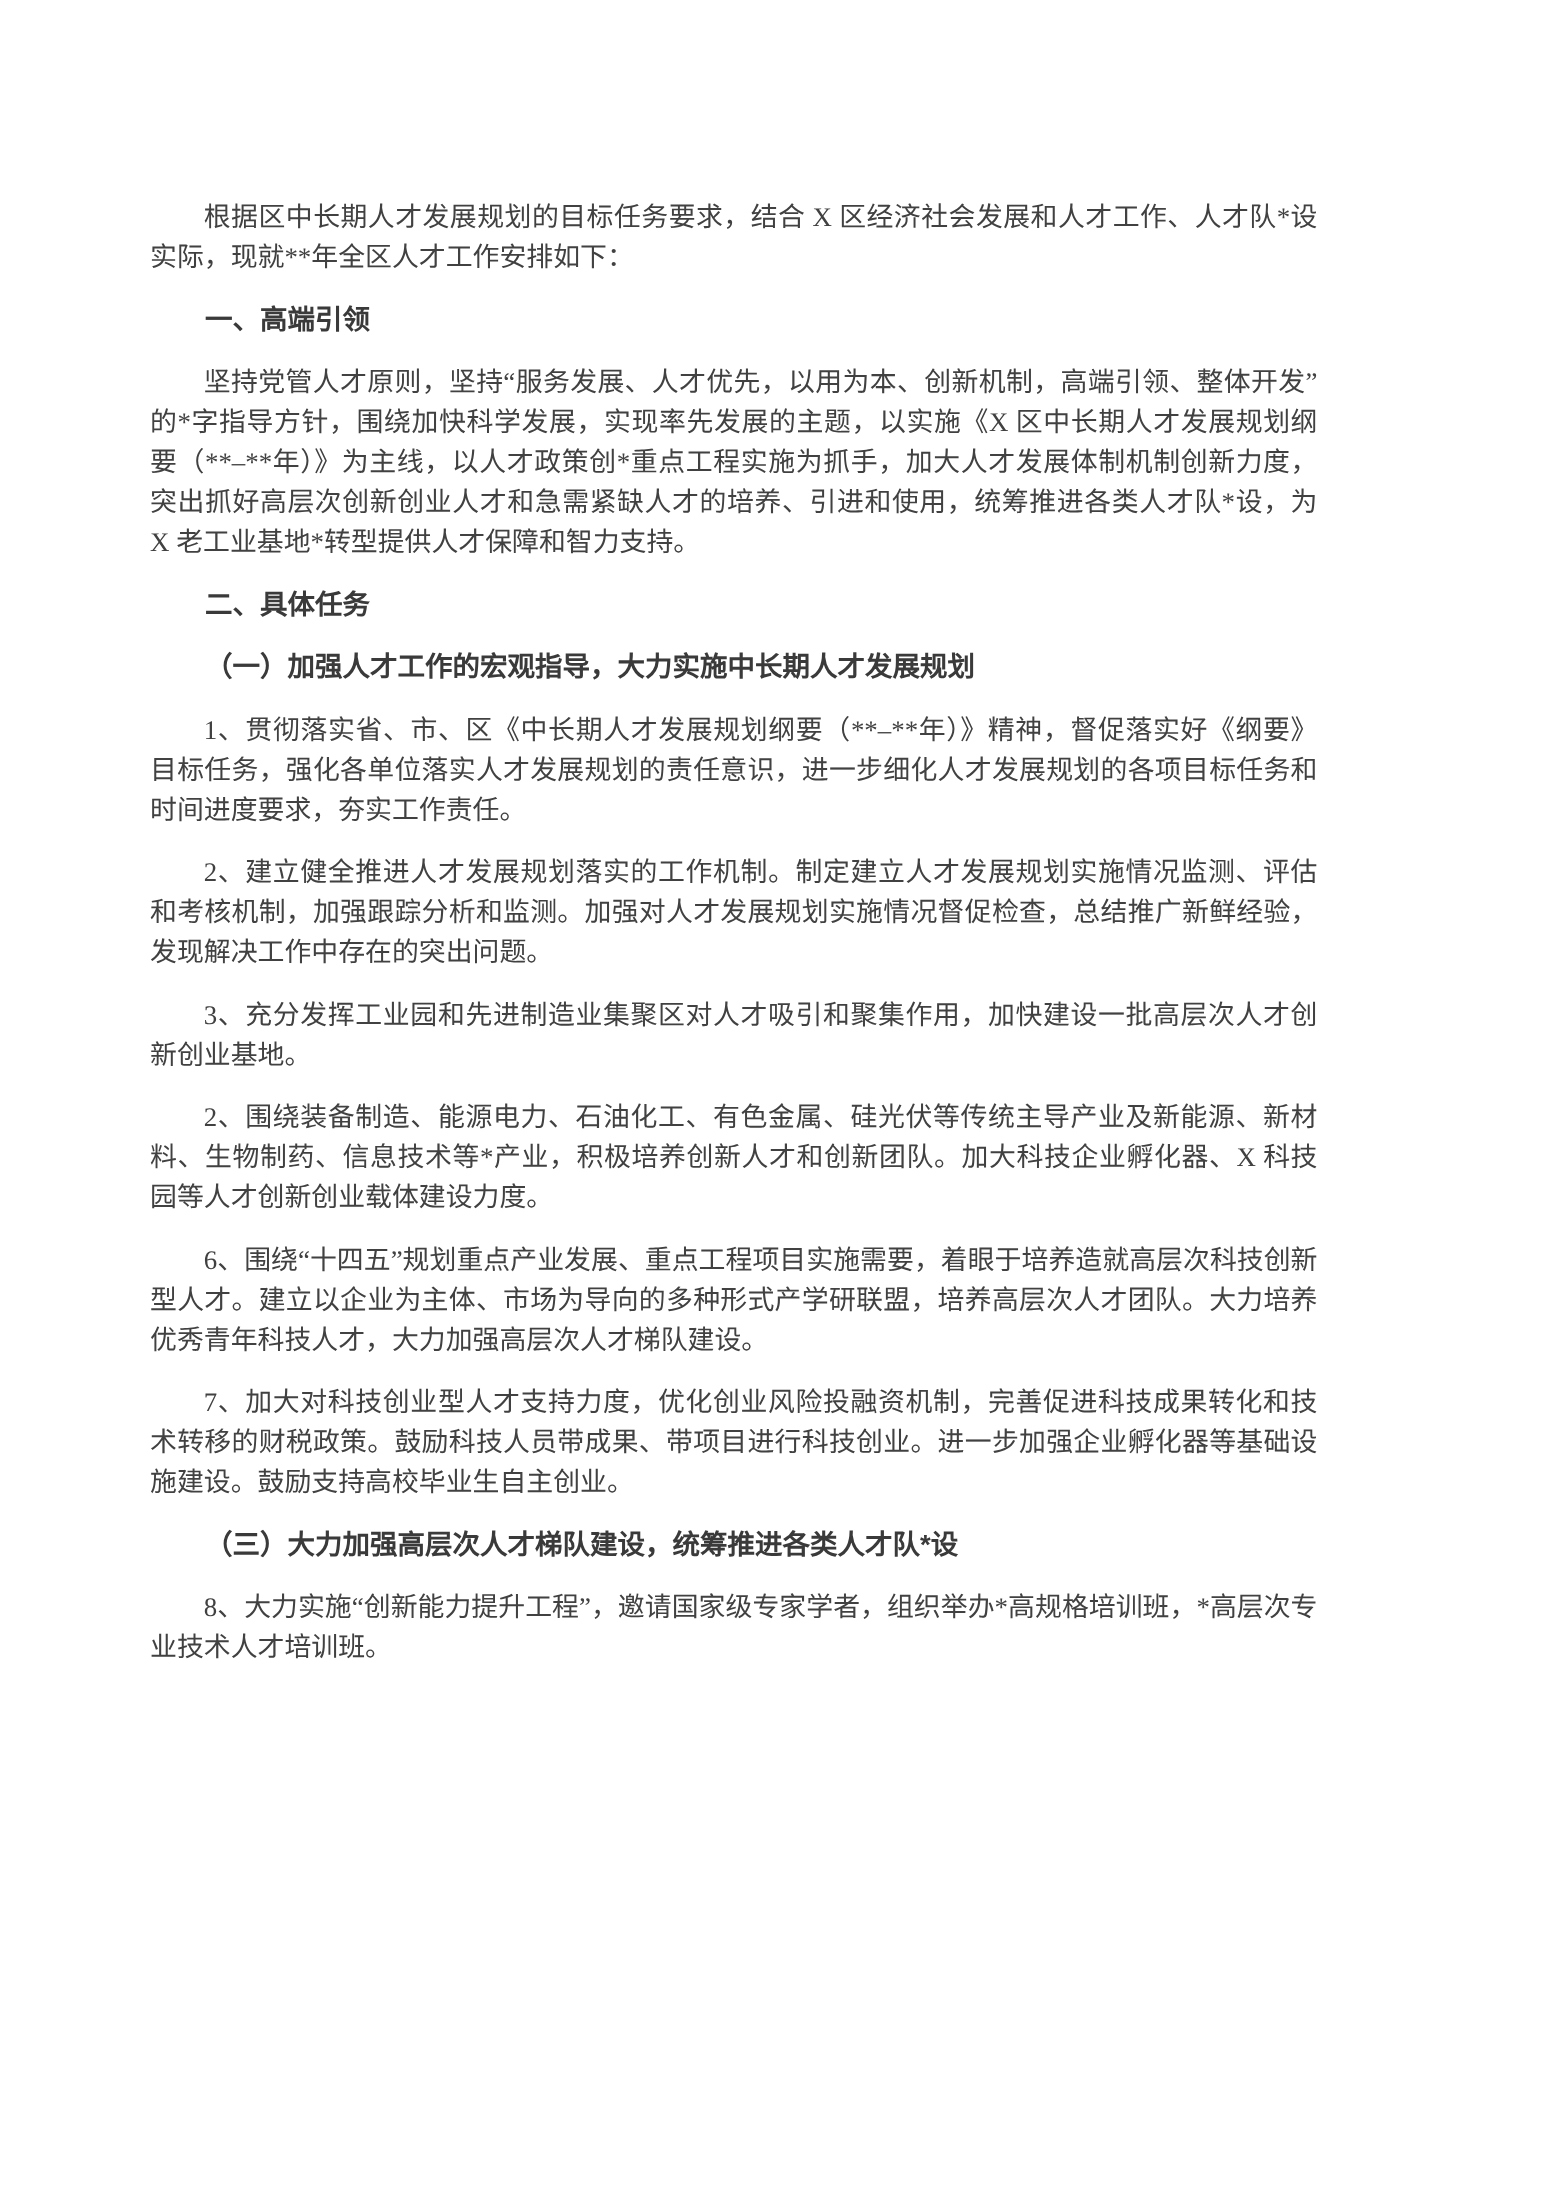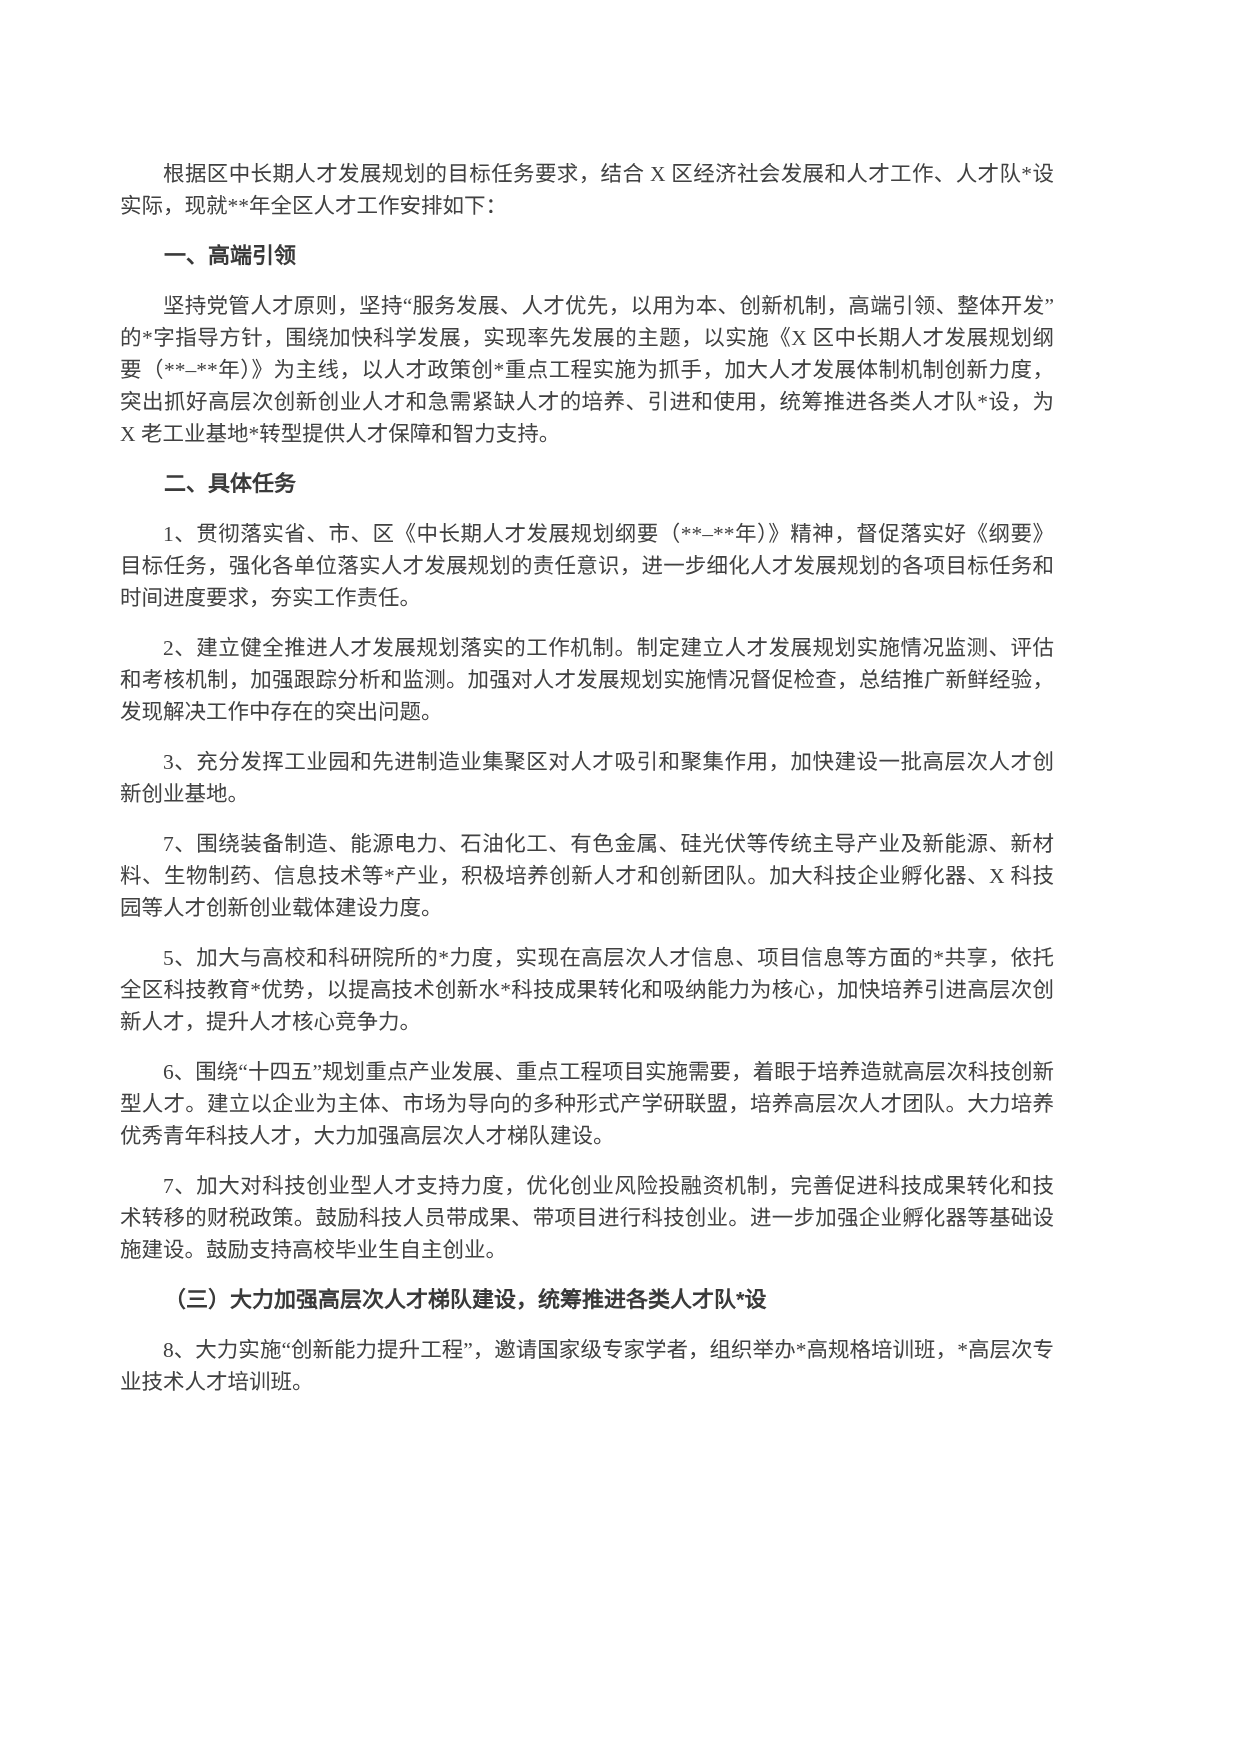--- a/index.html
+++ b/index.html
@@ -44,23 +44,23 @@
 </style>
 </head>
 <body>
 
 <div class="page">
   <main class="doc" id="doc-body">
       <p class="para">根据区中长期人才发展规划的目标任务要求，结合 X 区经济社会发展和人才工作、人才队*设实际，现就**年全区人才工作安排如下：</p>
       <h3 class="hd">一、高端引领</h3>
       <p class="para">坚持党管人才原则，坚持“服务发展、人才优先，以用为本、创新机制，高端引领、整体开发”的*字指导方针，围绕加快科学发展，实现率先发展的主题，以实施《X 区中长期人才发展规划纲要（**–**年）》为主线，以人才政策创*重点工程实施为抓手，加大人才发展体制机制创新力度，突出抓好高层次创新创业人才和急需紧缺人才的培养、引进和使用，统筹推进各类人才队*设，为 X 老工业基地*转型提供人才保障和智力支持。</p>
       <h3 class="hd">二、具体任务</h3>
+      <h3 class="hd">（一）加强人才工作的宏观指导，大力实施中长期人才发展规划</h3>
       <p class="para">1、贯彻落实省、市、区《中长期人才发展规划纲要（**–**年）》精神，督促落实好《纲要》目标任务，强化各单位落实人才发展规划的责任意识，进一步细化人才发展规划的各项目标任务和时间进度要求，夯实工作责任。</p>
       <p class="para">2、建立健全推进人才发展规划落实的工作机制。制定建立人才发展规划实施情况监测、评估和考核机制，加强跟踪分析和监测。加强对人才发展规划实施情况督促检查，总结推广新鲜经验，发现解决工作中存在的突出问题。</p>
       <p class="para">3、充分发挥工业园和先进制造业集聚区对人才吸引和聚集作用，加快建设一批高层次人才创新创业基地。</p>
-      <p class="para">7、围绕装备制造、能源电力、石油化工、有色金属、硅光伏等传统主导产业及新能源、新材料、生物制药、信息技术等*产业，积极培养创新人才和创新团队。加大科技企业孵化器、X 科技园等人才创新创业载体建设力度。</p>
-      <p class="para">5、加大与高校和科研院所的*力度，实现在高层次人才信息、项目信息等方面的*共享，依托全区科技教育*优势，以提高技术创新水*科技成果转化和吸纳能力为核心，加快培养引进高层次创新人才，提升人才核心竞争力。</p>
+      <p class="para">2、围绕装备制造、能源电力、石油化工、有色金属、硅光伏等传统主导产业及新能源、新材料、生物制药、信息技术等*产业，积极培养创新人才和创新团队。加大科技企业孵化器、X 科技园等人才创新创业载体建设力度。</p>
       <p class="para">6、围绕“十四五”规划重点产业发展、重点工程项目实施需要，着眼于培养造就高层次科技创新型人才。建立以企业为主体、市场为导向的多种形式产学研联盟，培养高层次人才团队。大力培养优秀青年科技人才，大力加强高层次人才梯队建设。</p>
       <p class="para">7、加大对科技创业型人才支持力度，优化创业风险投融资机制，完善促进科技成果转化和技术转移的财税政策。鼓励科技人员带成果、带项目进行科技创业。进一步加强企业孵化器等基础设施建设。鼓励支持高校毕业生自主创业。</p>
       <h3 class="hd">（三）大力加强高层次人才梯队建设，统筹推进各类人才队*设</h3>
       <p class="para">8、大力实施“创新能力提升工程”，邀请国家级专家学者，组织举办*高规格培训班，*高层次专业技术人才培训班。</p>
     </main>
 </div>
 
 </body></html>

